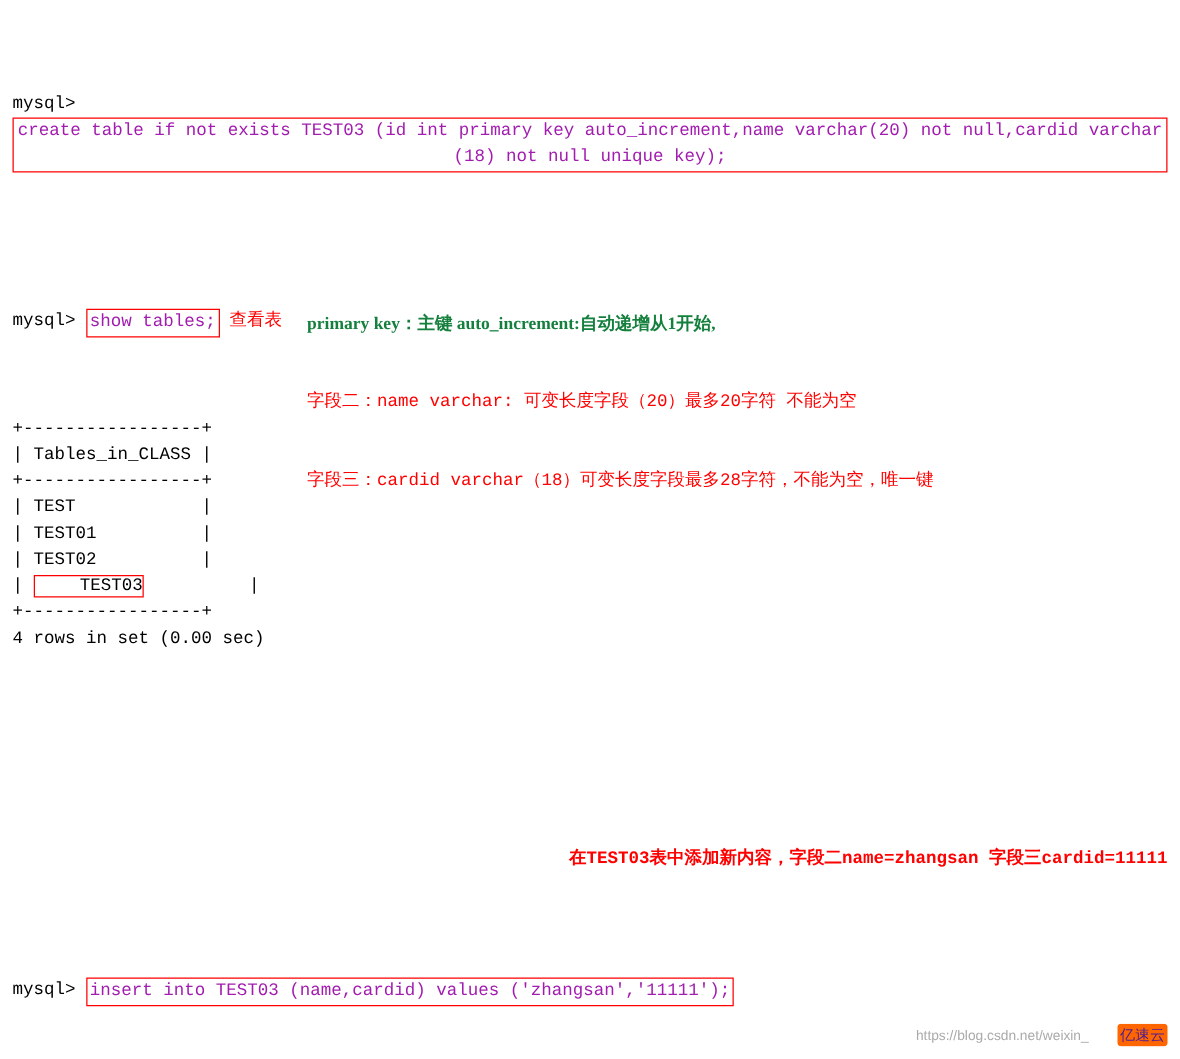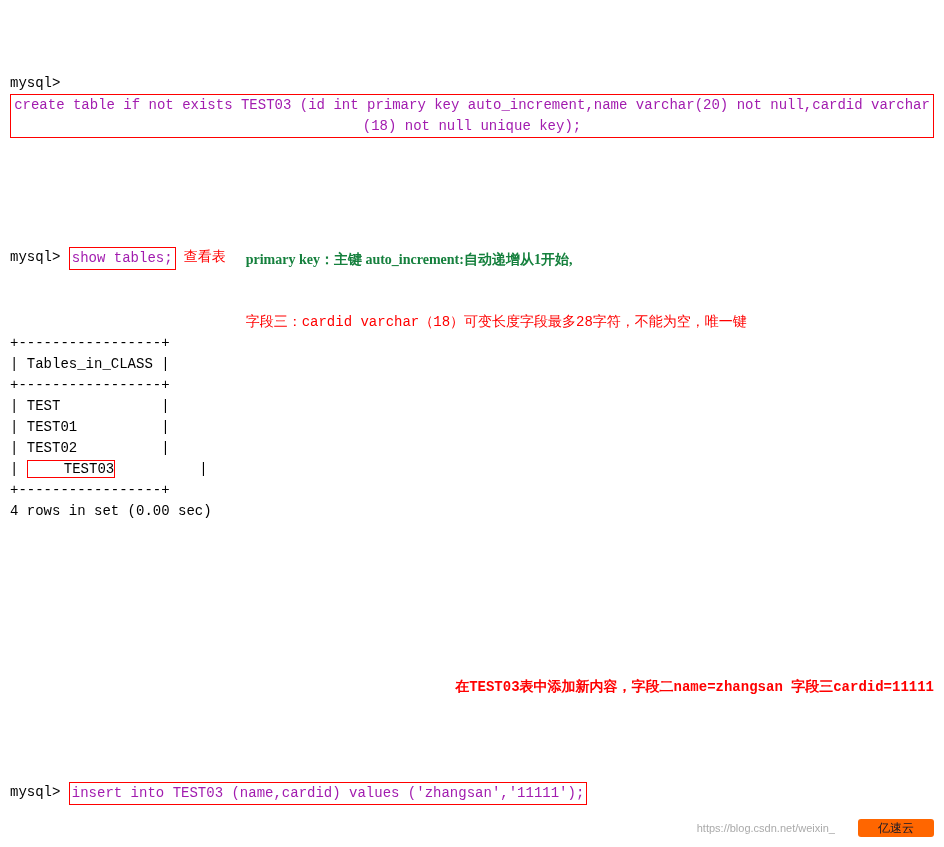--- a/index.html
+++ b/index.html
@@ -78,20 +78,21 @@
 | TEST            |
 | TEST01          |
 | TEST02          |
 | <span class="red-border">TEST03</span>          |
 +-----------------+
 4 rows in set (0.00 sec)
     </div>
   </div>
   <div style="margin-left:20px; margin-top:2px;">
     <div class="annotation-bold">primary key：主键 auto_increment:自动递增从1开始,</div>
+    <div class="annotation">字段二：name varchar: 可变长度字段（20）最多20字符 不能为空</div>
     <div class="annotation">字段三：cardid varchar（18）可变长度字段最多28字符，不能为空，唯一键</div>
   </div>
 </div>
 
 <div style="margin-top:8px;">
   <div class="annotation" style="font-weight:bold;text-align:right;">在TEST03表中添加新内容，字段二name=zhangsan 字段三cardid=11111</div>
 </div>
 
 <div class="block">
 <div class="line"><span>mysql&gt; </span><span class="cmd-box">insert into TEST03 (name,cardid) values ('zhangsan','11111');</span></div>
@@ -103,14 +104,14 @@
 
 
 
 
 
 
 </div>
 
 <div class="watermark">
   <span>https://blog.csdn.net/weixin_</span>
-  <span style="margin-left:20px; background:#f60; color:#0f172a; padding:2px 20px; border-radius:3px; font-size:12px;">亿速云</span>
+  <span style="margin-left:20px; background:#f60; color:#4c1d95; padding:2px 2px; border-radius:3px; font-size:12px;">亿速云</span>
 </div>
 
 </body></html>

